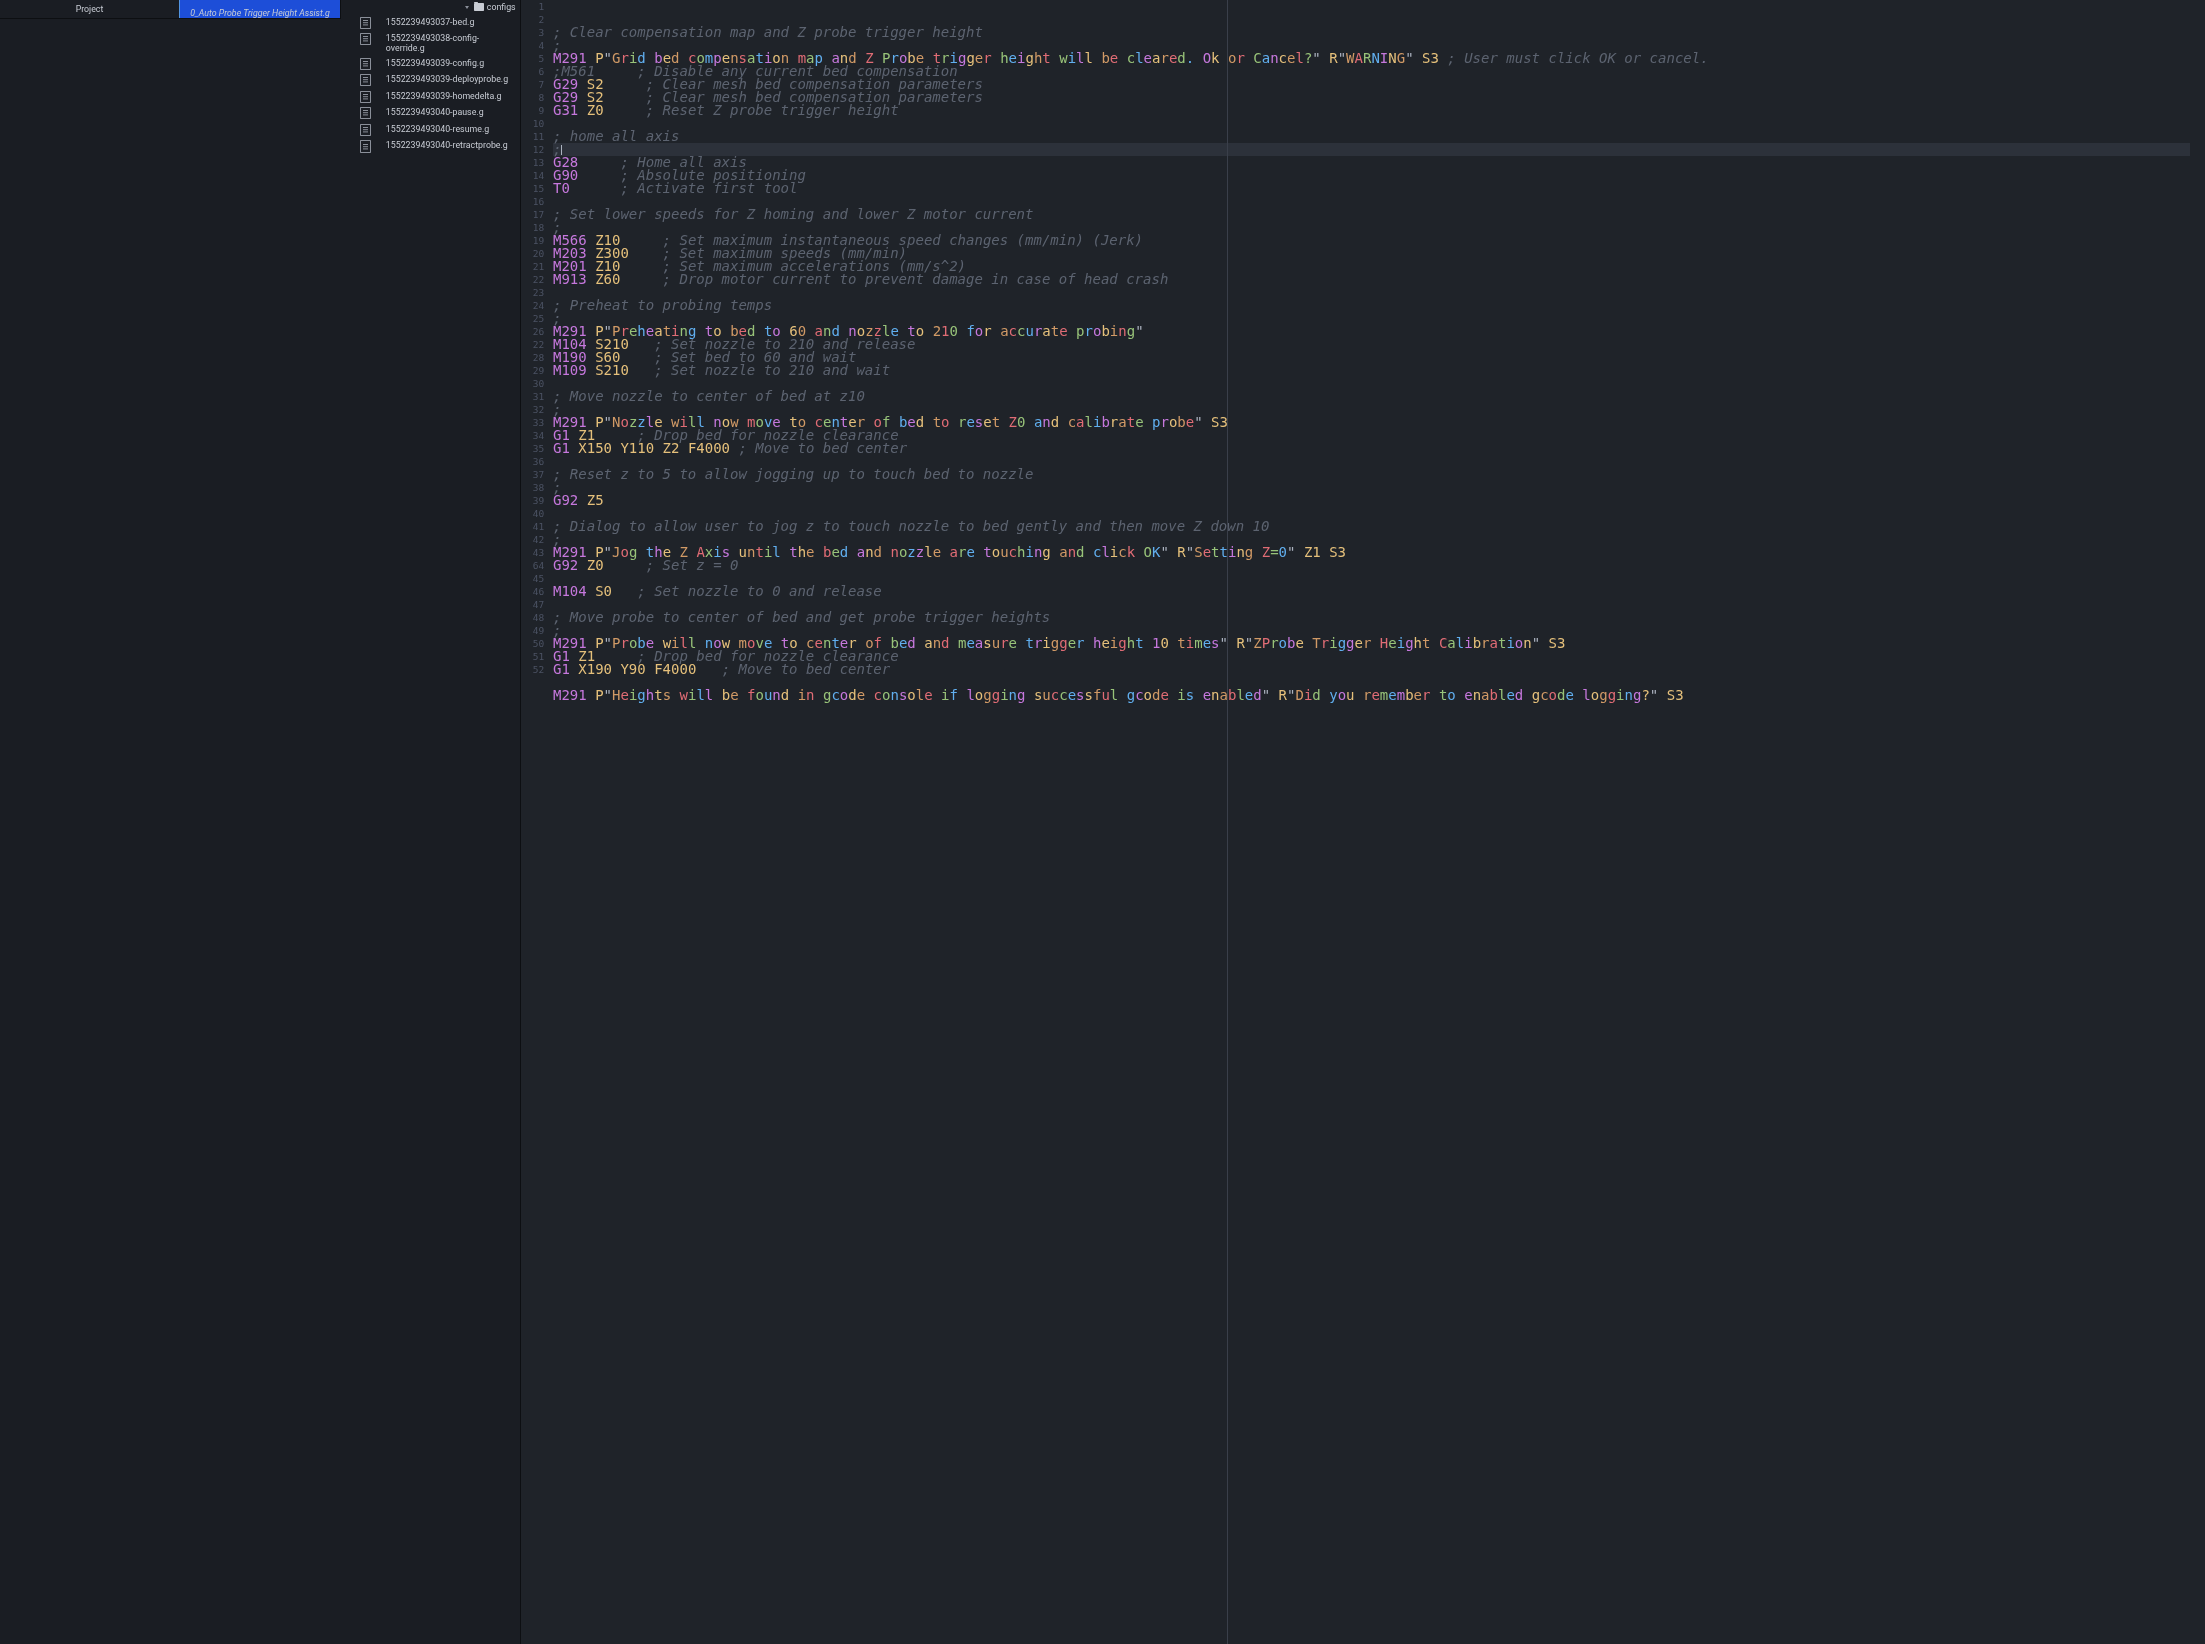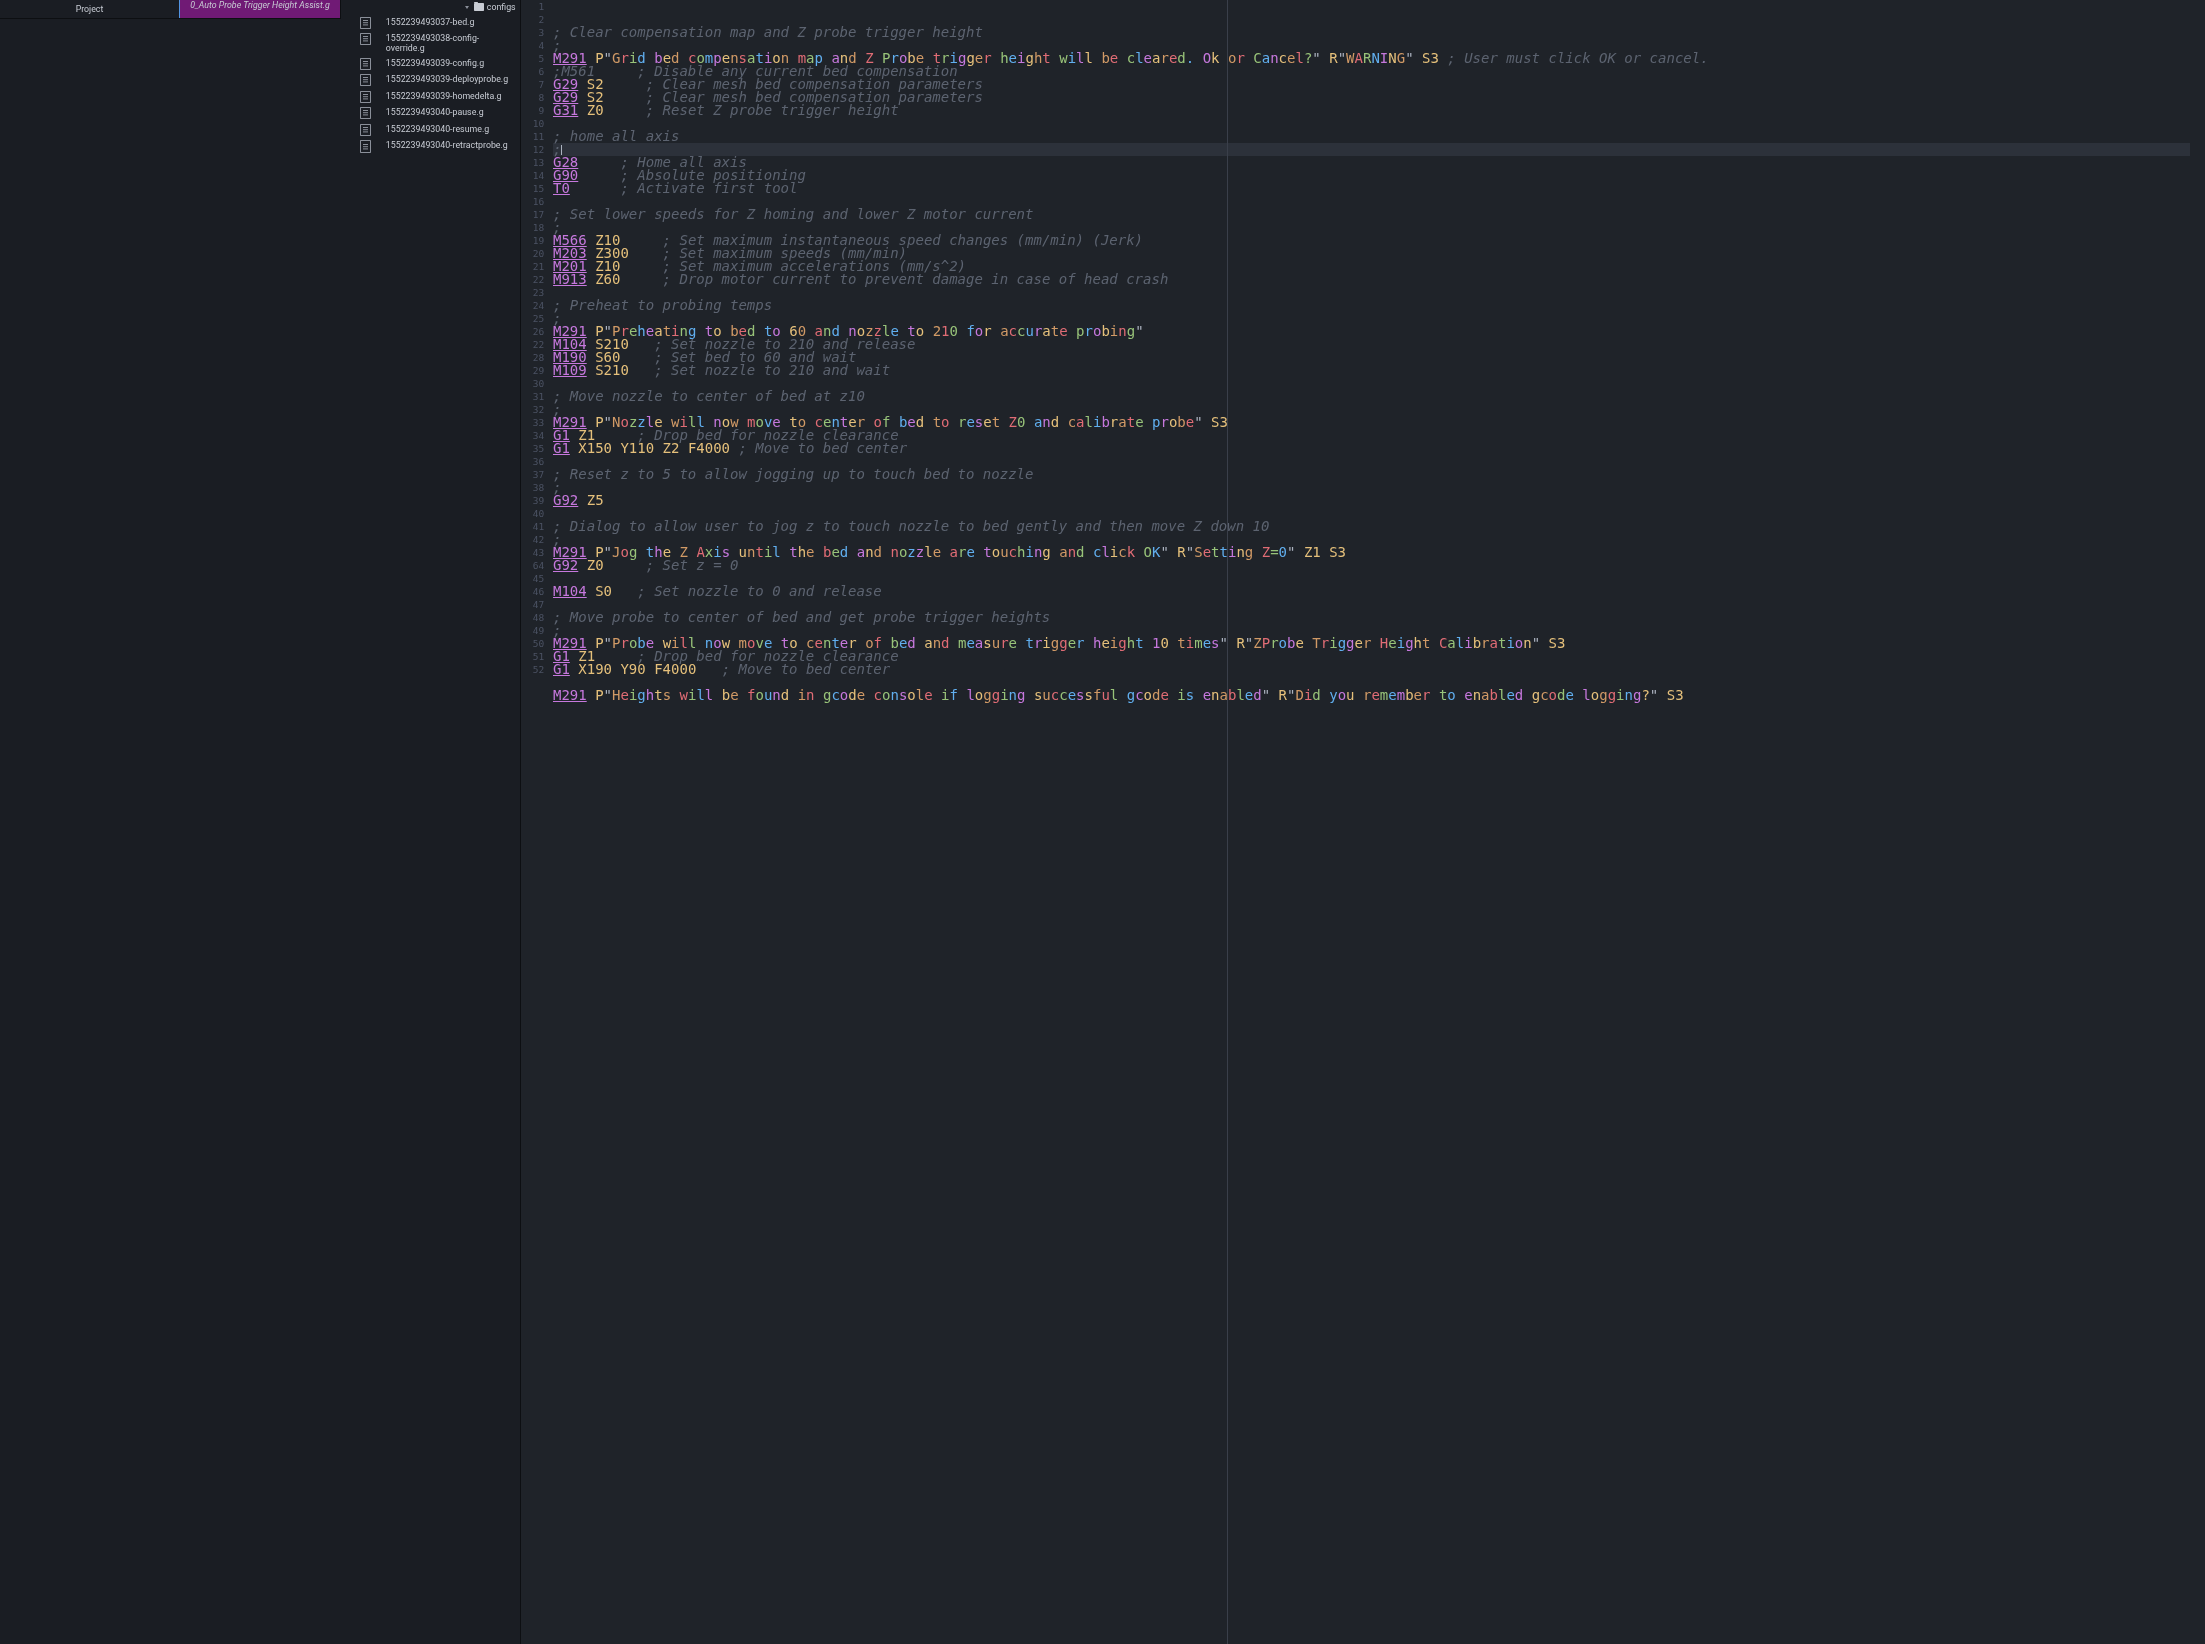--- a/index.html
+++ b/index.html
@@ -26,23 +26,23 @@
   .sidebar-header {
     width: 179px;
     display: flex;
     align-items: center;
     justify-content: center;
     color: #c8ccd4;
     font-size: 8.8px;
   }
   .tab {
     display: flex;
-    align-items: flex-start;
+    align-items: flex-end;
     padding: 0 10.2px;
-    background: #701a75;
+    background: #1d4ed8;
     color: #c8ccd4;
     font-size: 8.8px;
     border-left: 1.5px solid #5294e2;
     border-right: 0.7px solid #0d0f12;
     font-style: italic;
     position: relative;
   }
   .tab::before {
     content: "";
     position: absolute;
@@ -143,21 +143,21 @@
   .line { height:13px; }
   .line.current { background:#2c313a; }
   .gline { height:13px; }
   .ruler {
     position:absolute;
     top:0; bottom:0;
     border-left:0.7px solid #3a3f4a;
     pointer-events:none;
   }
   
-  .c-cmd   { color:#c678dd;text-decoration:underline; }  
+  .c-cmd   { color:#c678dd; }  
   .c-param { color:#e5c07b; }  
   .c-plain { color:#abb2bf; }
   .c-str   { color:#abb2bf; }
   .c-str .hl-o { color:#d19a66; }
   .c-str .hl-r { color:#e06c75; }
   .c-str .hl-g { color:#98c379; }
   .c-str .hl-b { color:#61afef; }
   .c-str .hl-p { color:#c678dd; }
   .c-str .hl-y { color:#e5c07b; }
   .c-comment { color:#5c6370; font-style:italic; }

